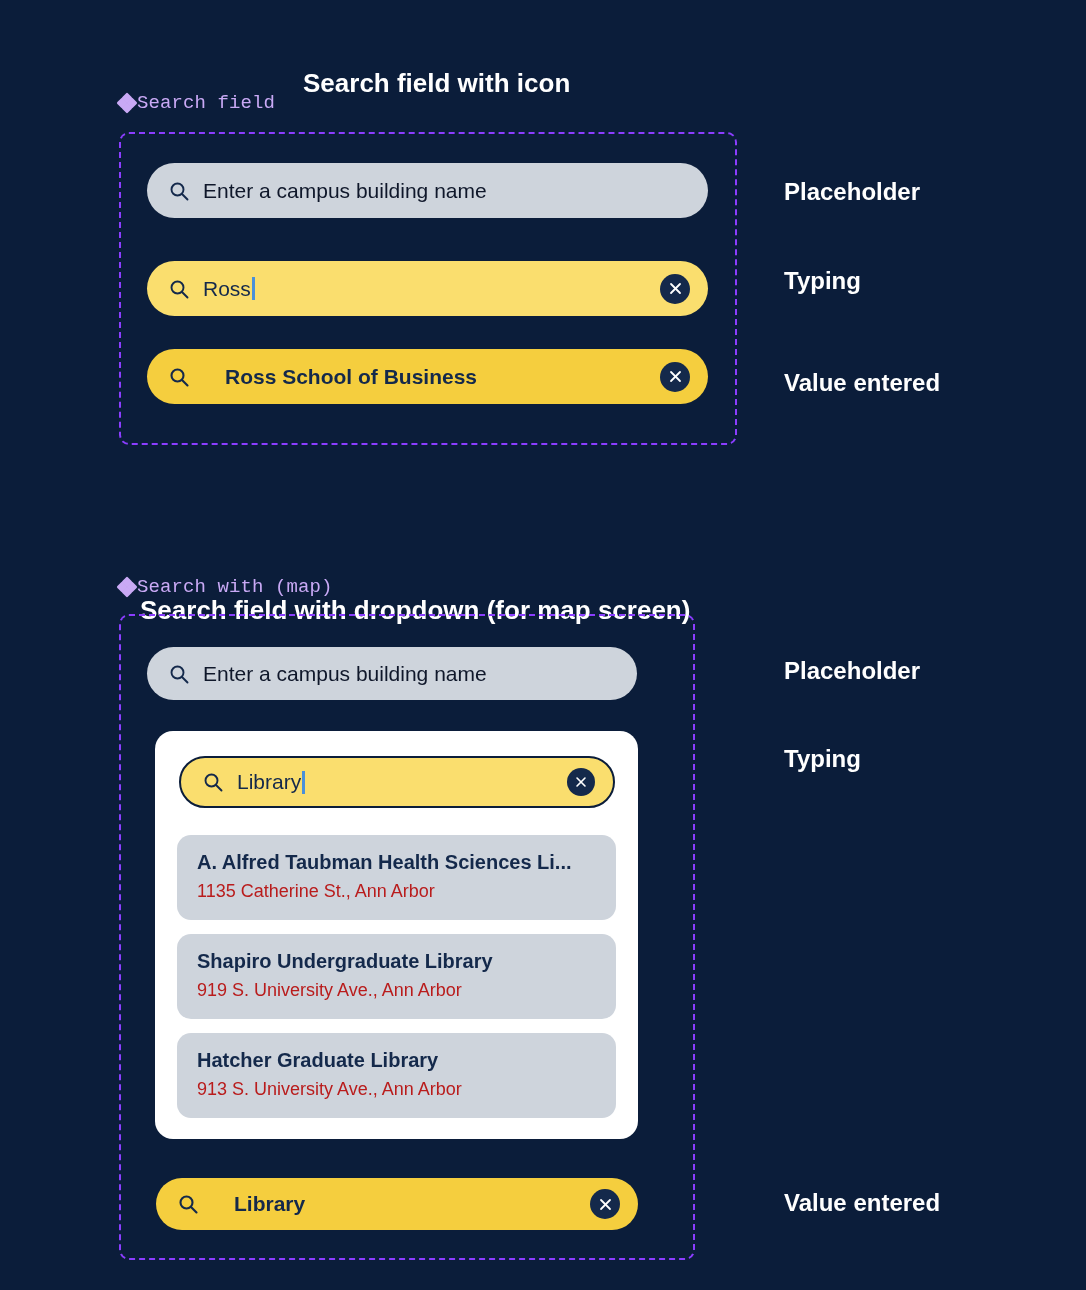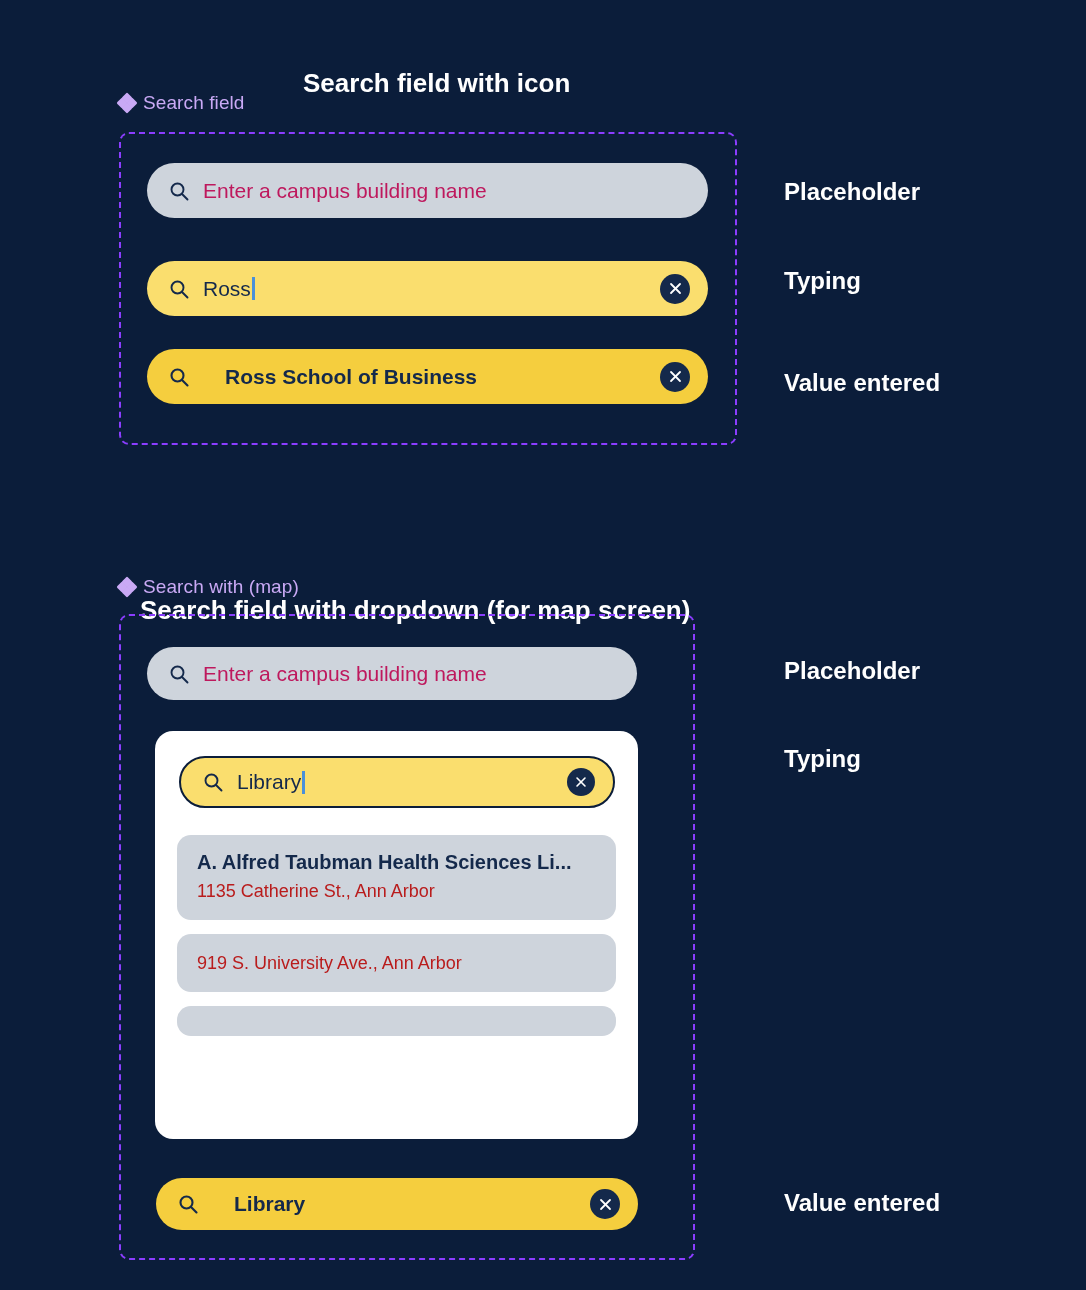--- a/index.html
+++ b/index.html
@@ -17,25 +17,26 @@
     width: 1086px;
     height: 1290px;
     background: #0B1D3A;
   }
 
   
   .frame-label {
     position: absolute;
     display: flex;
     align-items: center;
-    gap: 8px;
+    gap: 2px;
     color: #C9A9F5;
     font-size: 19px;
     letter-spacing: 0.1px;
     white-space: nowrap;
+    font-family: Liberation Mono, monospace;
   }
   .diamond-icon {
     position: relative;
     width: 17px;
     height: 17px;
     flex: 0 0 17px;
   }
   .diamond-icon i {
     position: absolute;
     width: 8px;
@@ -87,21 +88,21 @@
   .search-field .field-text {
     margin-left: 14px;
     font-size: 21px;
     color: #14294B;
     white-space: nowrap;
     overflow: hidden;
     text-overflow: ellipsis;
   }
 
   .sf-placeholder { background: #CED4DC; }
-  .sf-placeholder .field-text { font-weight: normal; color: #be185d; }
+  .sf-placeholder .field-text { font-weight: normal; color: #0f172a; }
 
   .sf-typing { background: #FADE6E; align-items: center; }
   .sf-typing .field-text { font-weight: normal; color: #14294B; }
 
   .sf-entered { background: #F5CE3E; }
   .sf-entered .field-text { font-weight: bold; color: #14294B; margin-left: 36px; }
 
   .sf-outlined { border: 2px solid #0B1D3A; }
 
   
@@ -286,24 +287,27 @@
     </div>
 
     <div class="result-list">
 
       <div class="result-item">
         <div class="result-name">A. Alfred Taubman Health Sciences Li...</div>
         <div class="result-addr">1135 Catherine St., Ann Arbor</div>
       </div>
 
       <div class="result-item">
+        <div class="result-name">Shapiro Undergraduate Library</div>
         <div class="result-addr">919 S. University Ave., Ann Arbor</div>
       </div>
 
       <div class="result-item">
+        <div class="result-name">Hatcher Graduate Library</div>
+        <div class="result-addr">913 S. University Ave., Ann Arbor</div>
       </div>
 
     </div>
   </div>
 
   <div class="search-field sf-entered" style="left:156px; top:1178px; width:482px; height:52px;">
     <span class="magnifier">
       <svg width="20" height="20" viewBox="0 0 20 20" fill="none">
         <circle cx="8.5" cy="8.5" r="6" stroke="#14294B" stroke-width="2.1"></circle>
         <line x1="13" y1="13" x2="18.5" y2="18.5" stroke="#14294B" stroke-width="2.1" stroke-linecap="round"></line>

